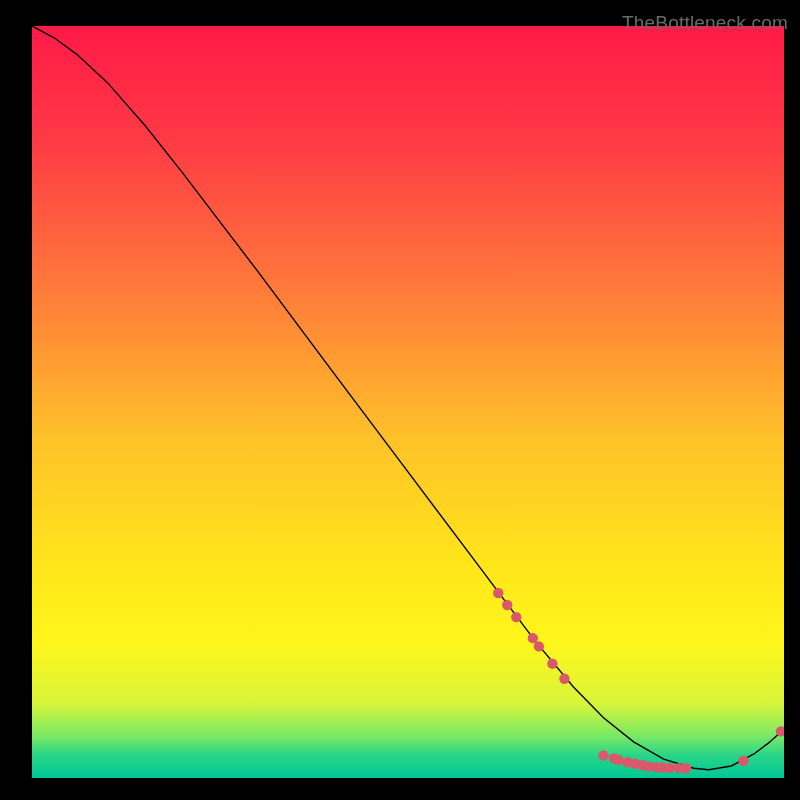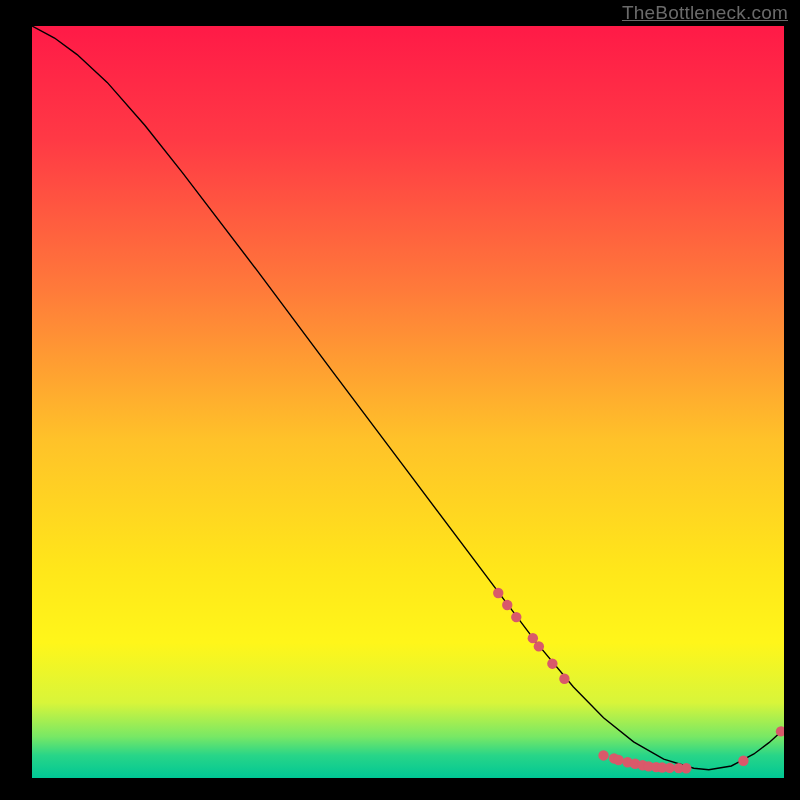--- a/index.html
+++ b/index.html
@@ -11,28 +11,27 @@
     font-family: Arial, Helvetica, sans-serif;
     overflow: hidden;
   }
   .stage {
     position: relative;
     width: 800px;
     height: 800px;
   }
   .watermark {
     position: absolute;
-    top: 2px;
+    top: 12px;
     right: 12px;
     color: #6a6a6a;
     font-size: 19px;
     font-weight: 400;
     letter-spacing: 0.2px;
     user-select: none;
-    text-decoration: underline;
   }
   .plot-area {
     position: absolute;
     left: 32px;
     top: 26px;
     width: 752px;
     height: 752px;
   }
   svg { display: block; }
 </style>

